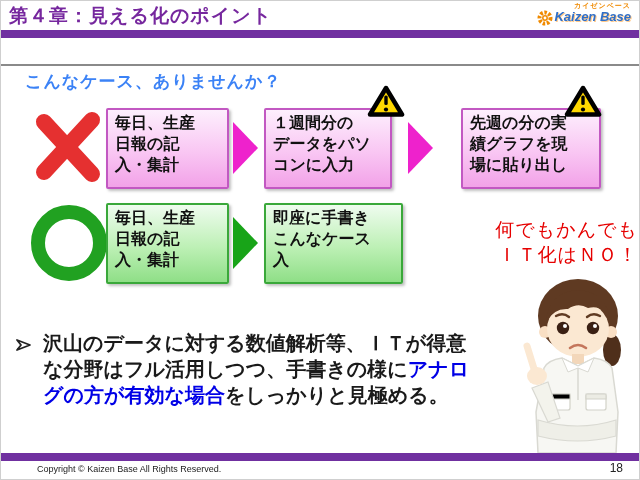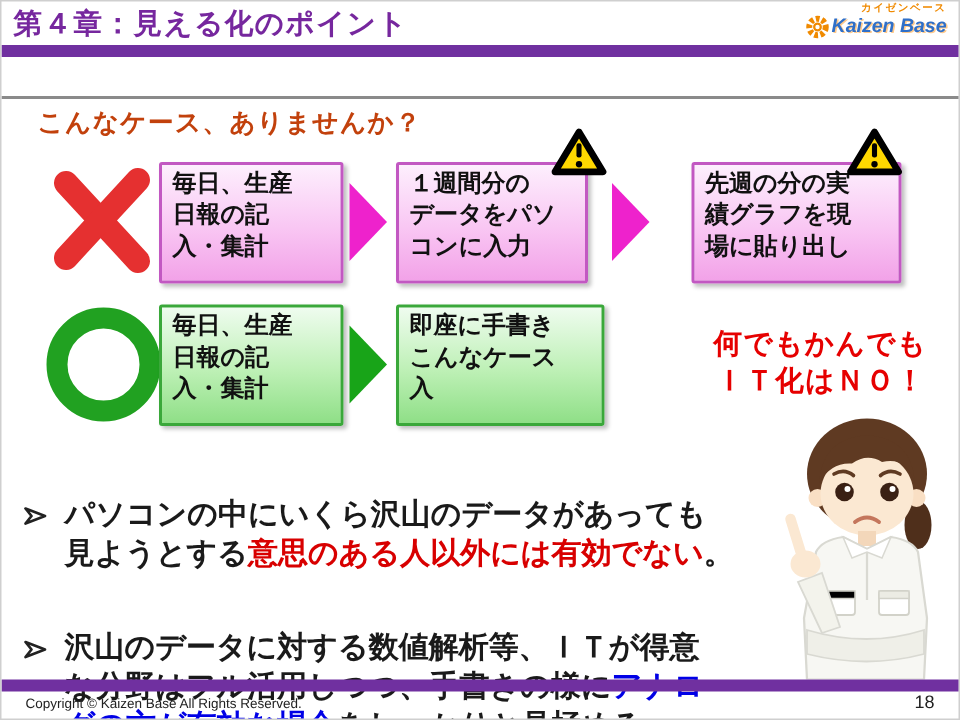--- a/index.html
+++ b/index.html
@@ -15,48 +15,48 @@
   }
   .logo{position:absolute;right:8px;top:1px;text-align:right;line-height:1;}
   .logo-kana{font-size:7px;color:#f08a00;font-weight:bold;letter-spacing:1px;display:block;margin-bottom:1px;}
   .logo-row{display:flex;gap:1px;justify-content:flex-end;}
   .logo-text{font-size:13px;font-weight:bold;font-style:italic;color:#2f6fc8;text-shadow:1px 1px 0 #ffc98a;white-space:nowrap;}
   .bar-top{position:absolute;left:0;top:29px;width:640px;height:8px;background:#7030a0;}
   .section-row{position:absolute;left:16px;top:41px;display:flex;align-items:center;gap:8px;}
   .section-title{font-size:16px;font-weight:bold;color:#1a1a1a;letter-spacing:1px;}
   .rule-gray{position:absolute;left:0;top:63px;width:640px;height:2px;background:#8a8a8a;}
   
-  .lead{position:absolute;left:24px;top:69px;font-size:17px;font-weight:bold;color:#c2410c;letter-spacing:1px;}
+  .lead{position:absolute;left:24px;top:69px;font-size:17px;font-weight:bold;color:#3b82f6;letter-spacing:1px;}
   
   .flow-box{
     position:absolute;box-sizing:border-box;border-radius:2px;
     font-size:16px;font-weight:bold;color:#111;line-height:1.32;
     padding:2px 7px;white-space:pre-line;
     box-shadow:2px 2px 3px rgba(0,0,0,0.25);
   }
   .pink{background:linear-gradient(180deg,#fdeffd 0%,#f9c6f3 55%,#f2a2e8 100%);border:2px solid #c258c2;}
   .green{background:linear-gradient(180deg,#effcef 0%,#bdf0b5 55%,#8fdf87 100%);border:2px solid #3aa83a;}
   .flow-arrow{position:absolute;width:0;height:0;border-top:26px solid transparent;border-bottom:26px solid transparent;}
   .arrow-magenta{border-left:25px solid #ee22cc;}
   .arrow-green{border-left:25px solid #18a418;}
   .warn{position:absolute;width:38px;height:33px;}
   
   .note{
-    position:absolute;left:455px;top:217px;width:182px;text-align:center;
-    font-size:19px;font-weight:bold;color:#e60000;line-height:1.3;white-space:pre-line;letter-spacing:1px;
+    position:absolute;left:455px;top:217px;width:182px;text-align:right;
+    font-size:19px;font-weight:normal;color:#e60000;line-height:1.3;white-space:pre-line;letter-spacing:1px;
   }
   
   .bullets{position:absolute;left:14px;top:303px;width:494px;}
   .bullet{position:relative;padding-left:28px;font-size:20px;font-weight:bold;color:#1a1a1a;line-height:1.3;white-space:pre-line;margin-bottom:11px;}
   .bullet .marker{position:absolute;left:0;top:4px;}
   .em-red{color:#d80000;}
   .em-blue{color:#0000e6;}
   
   .bar-bottom{position:absolute;left:0;top:452px;width:640px;height:8px;background:#7030a0;}
-  .copyright{position:absolute;left:16px;top:463px;font-size:9px;color:#222;}
+  .copyright{position:absolute;left:36px;top:463px;font-size:9px;color:#222;}
   .page-num{position:absolute;right:16px;top:460px;font-size:12px;color:#222;}
   .abs{position:absolute;}
 </style>
 </head>
 <body>
 
 <div id="slide">
 
   <div class="slide-title">第４章：見える化のポイント</div>
 
@@ -136,28 +136,20 @@
 
   <div class="note">何でもかんでも
 ＩＴ化はＮＯ！</div>
 
   <div class="bullets">
     <div class="bullet">
       <span class="marker">
         <svg width="18" height="18" viewBox="0 0 18 18">
           <polygon points="2,4 15,9 2,14 6,9" fill="none" stroke="#222" stroke-width="1.8" stroke-linejoin="round"></polygon>
         </svg>
-      </span><span>パソコンの中にいくら沢山のデータがあっても
-見ようとする</span><span class="em-red">意思のある人以外には有効でない</span><span>。</span>
-    </div>
-    <div class="bullet">
-      <span class="marker">
-        <svg width="18" height="18" viewBox="0 0 18 18">
-          <polygon points="2,4 15,9 2,14 6,9" fill="none" stroke="#222" stroke-width="1.8" stroke-linejoin="round"></polygon>
-        </svg>
       </span><span>沢山のデータに対する数値解析等、ＩＴが得意
 な分野はフル活用しつつ、手書きの様に</span><span class="em-blue">アナロ
 グの方が有効な場合</span><span>をしっかりと見極める。</span>
     </div>
   </div>
 
   <div class="abs" style="left:503px;top:271px;">
     <svg width="137" height="181" viewBox="0 0 137 181">
 
       <ellipse cx="74" cy="44" rx="40" ry="37" fill="#5f3a22"></ellipse>

